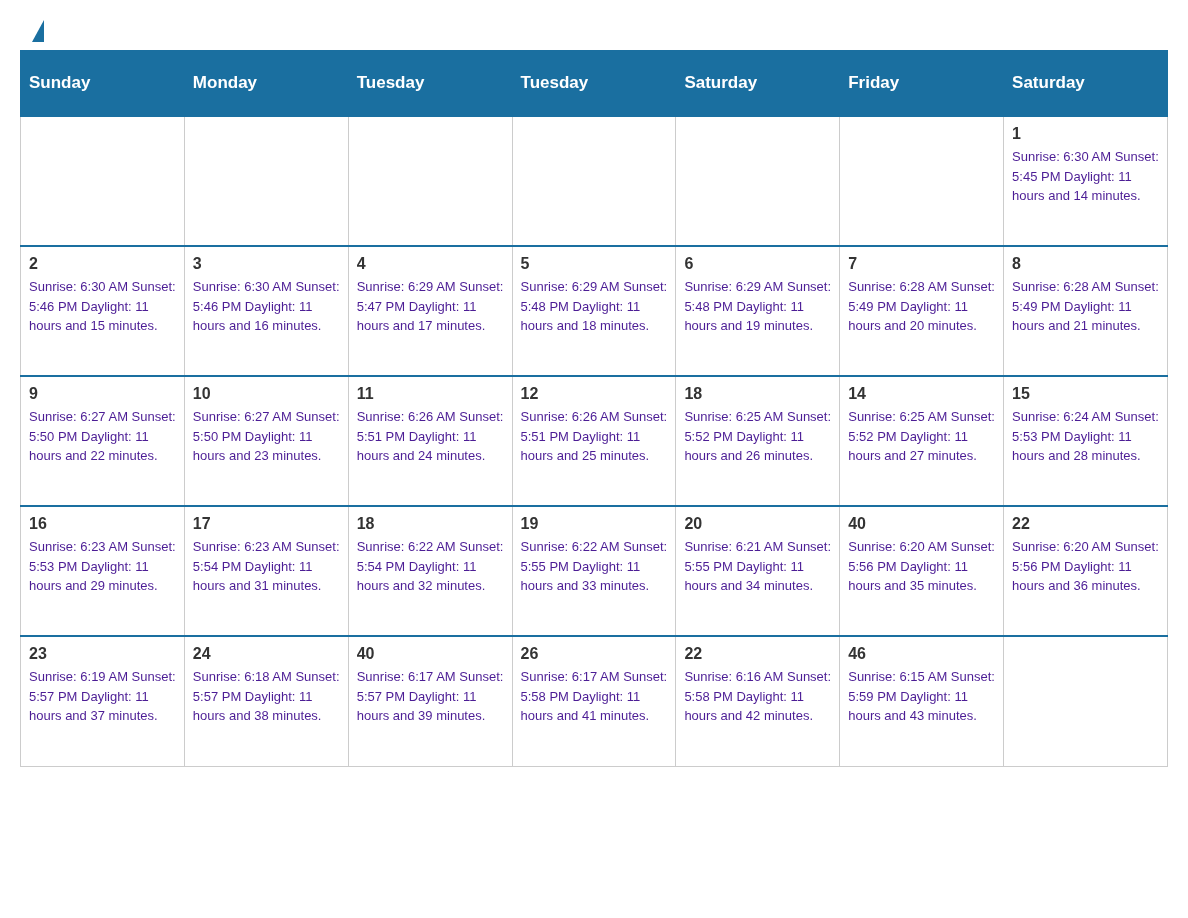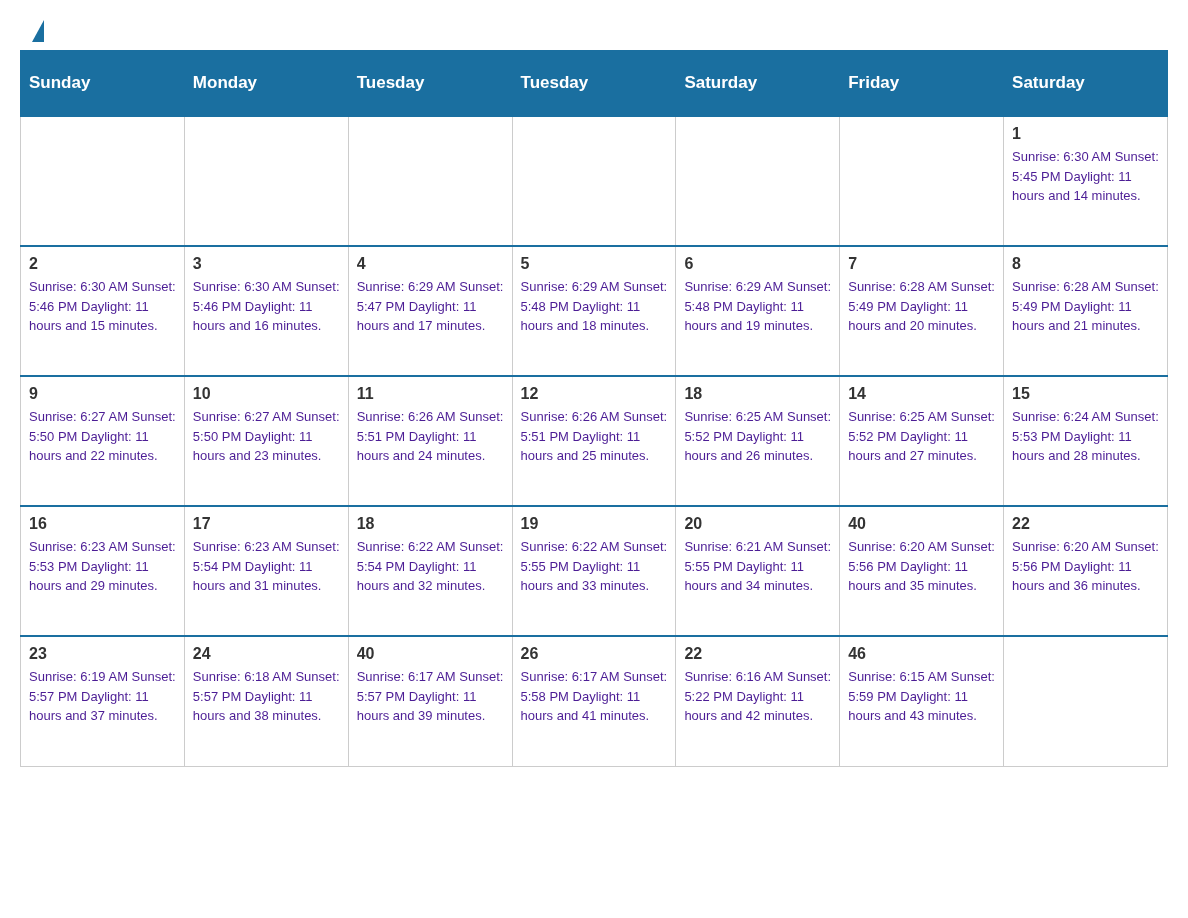--- a/index.html
+++ b/index.html
@@ -296,21 +296,21 @@
           </td>
           <td>
             <span class="day-number">26</span>
             <div class="day-info">Sunrise: 6:17 AM
 Sunset: 5:58 PM
 Daylight: 11 hours and 41 minutes.</div>
           </td>
           <td>
             <span class="day-number">22</span>
             <div class="day-info">Sunrise: 6:16 AM
-Sunset: 5:22 PM
+Sunset: 5:58 PM
 Daylight: 11 hours and 42 minutes.</div>
           </td>
           <td>
             <span class="day-number">46</span>
             <div class="day-info">Sunrise: 6:15 AM
 Sunset: 5:59 PM
 Daylight: 11 hours and 43 minutes.</div>
           </td>
           <td></td>
         </tr>

